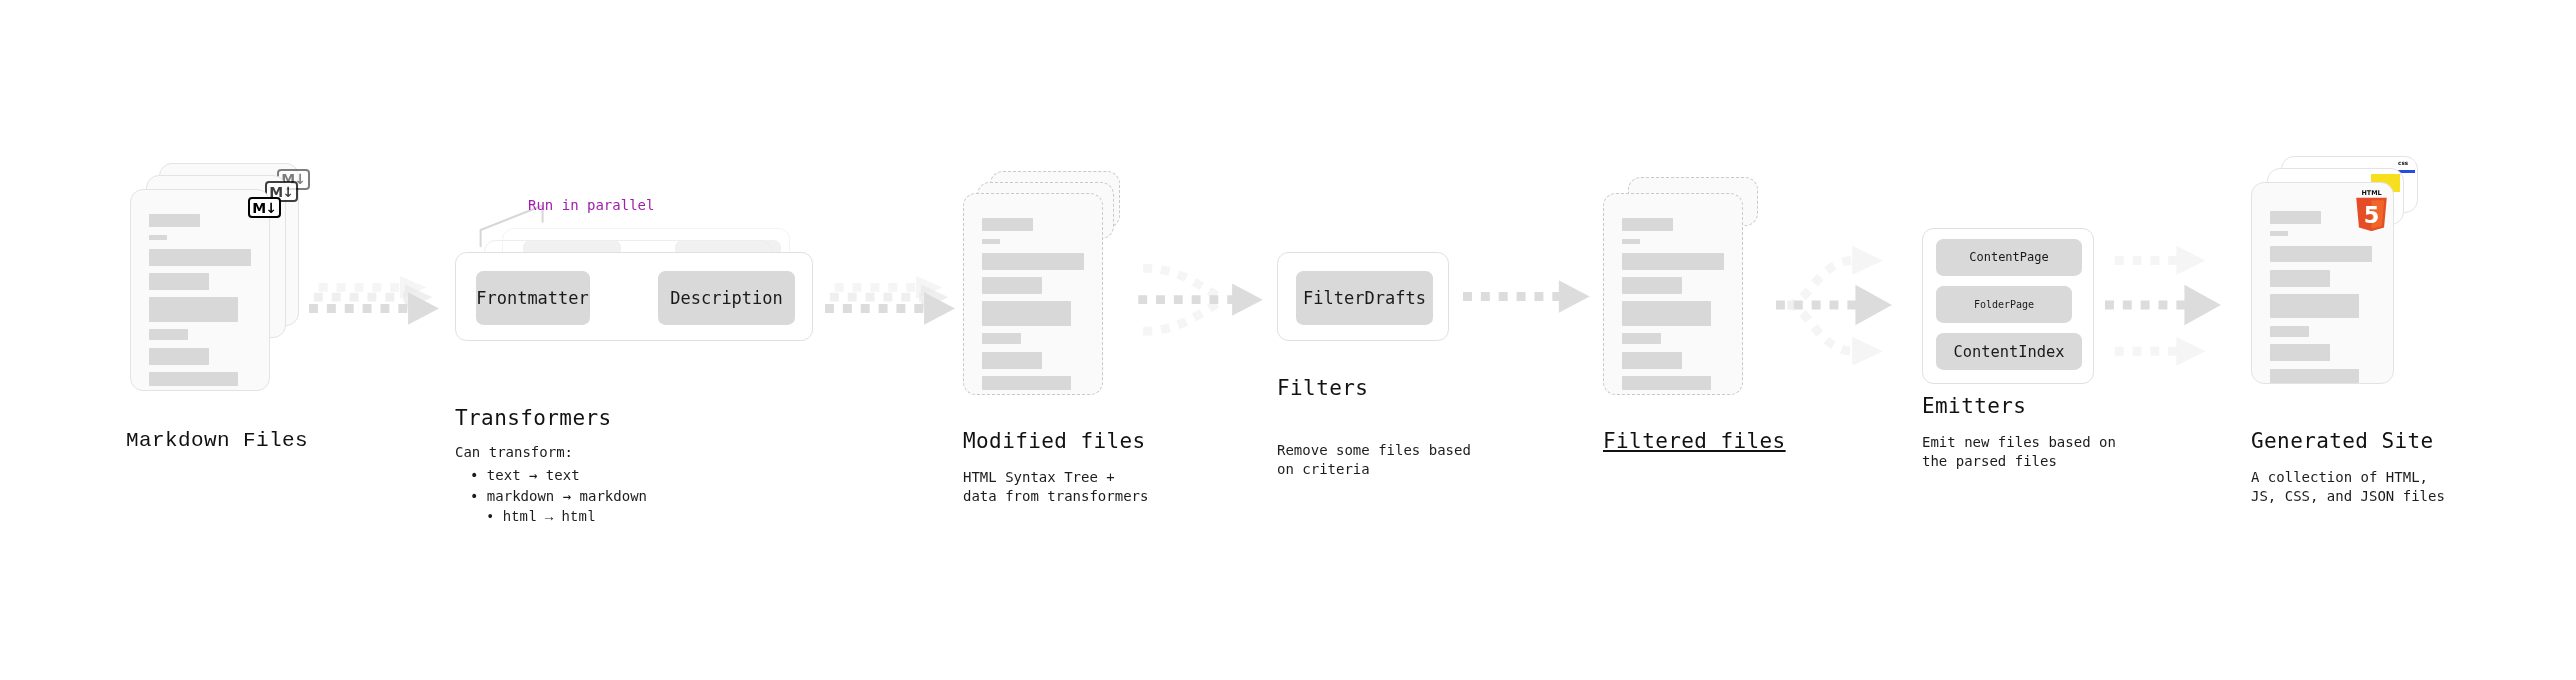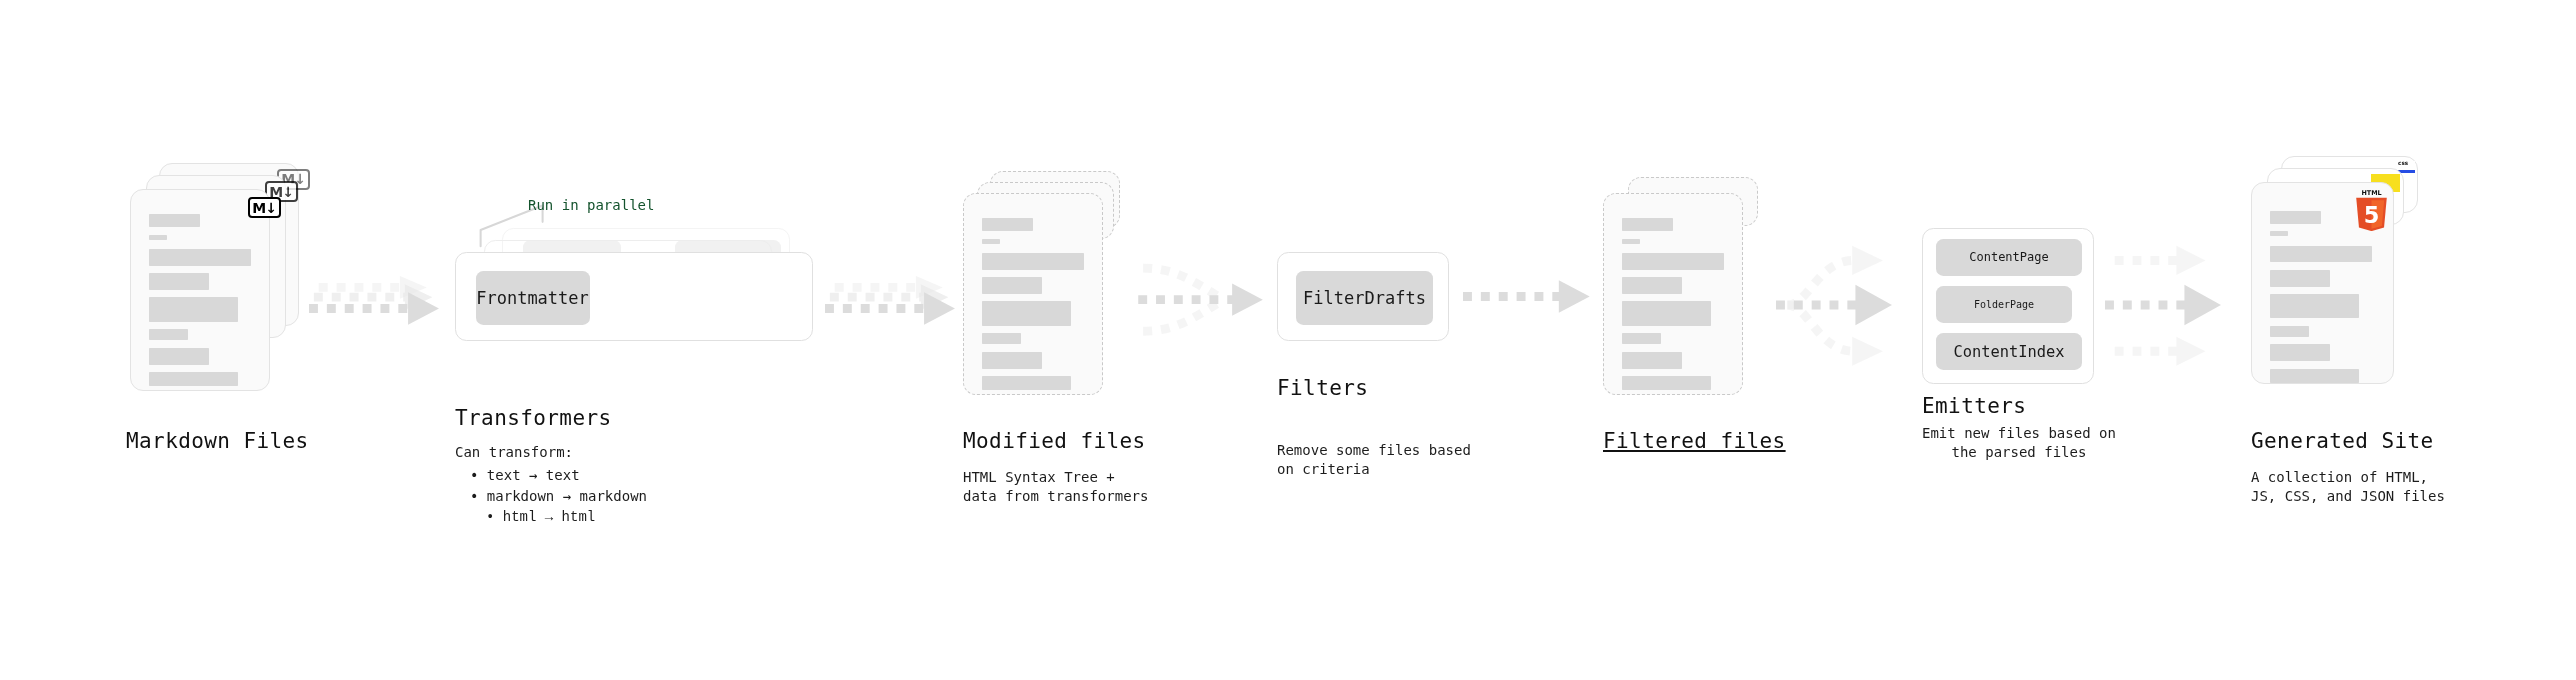--- a/index.html
+++ b/index.html
@@ -67,21 +67,21 @@
   
   .title{
     position:absolute;font-size:21px;color:#111111;white-space:nowrap;
     letter-spacing:0.4px;
   }
   .subtitle{
     position:absolute;font-size:14px;color:#1c1c1c;line-height:18.7px;
     white-space:pre;
   }
   .paralabel{
-    position:absolute;font-size:14px;color:#14532d;white-space:nowrap;text-align:right;
+    position:absolute;font-size:14px;color:#a21caf;white-space:nowrap;text-align:right;
   }
   .bullets{position:absolute;font-size:14px;color:#1c1c1c;line-height:20.3px;white-space:pre;}
 </style>
 </head>
 <body>
 
 <div id="stage">
 
   <div class="node">
     <div class="cardstack" style="left:126px;top:163px;width:179px;height:260px;">
@@ -102,21 +102,21 @@
           <div class="bar" style="width:89px;height:24.4px;"></div>
           <div class="bar" style="width:39px;height:11.4px;"></div>
           <div class="bar" style="width:60px;height:17px;"></div>
           <div class="bar" style="width:89px;height:14px;"></div>
         </div>
       </div>
       <div class="md-badge" style="left:122px;top:34px;">
           <span>M↓</span>
         </div>
     </div>
-    <div class="title" style="left:126px;top:429px;">Markdown Files</div>
+    <div class="title" style="left:126px;top:429px;font-family:Liberation Mono, monospace;">Markdown Files</div>
   </div>
 
   <div class="arrowwrap" style="left:309px;top:276px;">
     <svg width="134" height="65" viewBox="0 0 165 80">
       <g opacity="0.45">
         <line x1="12" y1="14" x2="118" y2="14" stroke="#e9e9e9" stroke-width="11" stroke-dasharray="11 11"></line>
         <polygon points="112,0 145,14 112,28" fill="#e9e9e9"></polygon>
       </g>
       <g opacity="0.7">
         <line x1="6" y1="26" x2="124" y2="26" stroke="#e9e9e9" stroke-width="11" stroke-dasharray="11 11"></line>
@@ -159,20 +159,21 @@
           </g>
         <g>
             <line x1="0" y1="37" x2="52" y2="37" stroke="#d6d6d6" stroke-width="3"></line>
             <polygon points="50,30 63,37 50,44" fill="#d6d6d6"></polygon>
           </g>
       </svg>
     </div>
 
     <div class="groupbox" style="left:455px;top:252px;width:358px;height:89px;">
       <div class="pill" style="left:19.5px;top:18px;width:114px;height:54px;font-size:17px;">Frontmatter</div>
+      <div class="pill" style="left:202px;top:18px;width:137px;height:54px;font-size:17px;">Description</div>
     </div>
 
     <div class="title" style="left:455px;top:406px;">Transformers</div>
     <div class="subtitle" style="left:455px;top:443px;">Can transform:</div>
     <div class="bullets" style="left:470px;top:465px;">• text → text</div>
     <div class="bullets" style="left:470px;top:486px;">• markdown → markdown</div>
     <div class="bullets" style="left:486px;top:507px;font-family:Liberation Mono, monospace;">• html → html</div>
   </div>
 
   <div class="arrowwrap" style="left:825px;top:276px;">
@@ -281,21 +282,21 @@
     </svg>
   </div>
 
   <div class="node">
     <div class="groupbox" style="left:1922px;top:228px;width:172px;height:156px;">
       <div class="pill" style="left:13px;top:9.8px;width:146px;height:37px;font-size:12px;">ContentPage</div>
       <div class="pill" style="left:13px;top:57px;width:136px;height:37px;font-size:10px;">FolderPage</div>
       <div class="pill" style="left:13px;top:104px;width:146px;height:37px;font-size:15.4px;">ContentIndex</div>
     </div>
     <div class="title" style="left:1922px;top:394px;">Emitters</div>
-    <div class="subtitle" style="left:1922px;top:424px;text-align:center;">Emit new files based on
+    <div class="subtitle" style="left:1922px;top:433px;">Emit new files based on
 the parsed files</div>
   </div>
 
   <div class="arrowwrap" style="left:2105px;top:228px;">
     <svg width="150" height="150" viewBox="0 0 185 185">
       <g opacity="0.5">
         <line x1="12" y1="40" x2="92" y2="40" stroke="#ececec" stroke-width="11" stroke-dasharray="11 11"></line>
         <polygon points="88,22 124,40 88,58" fill="#ececec"></polygon>
       </g>
       <g opacity="0.5">

